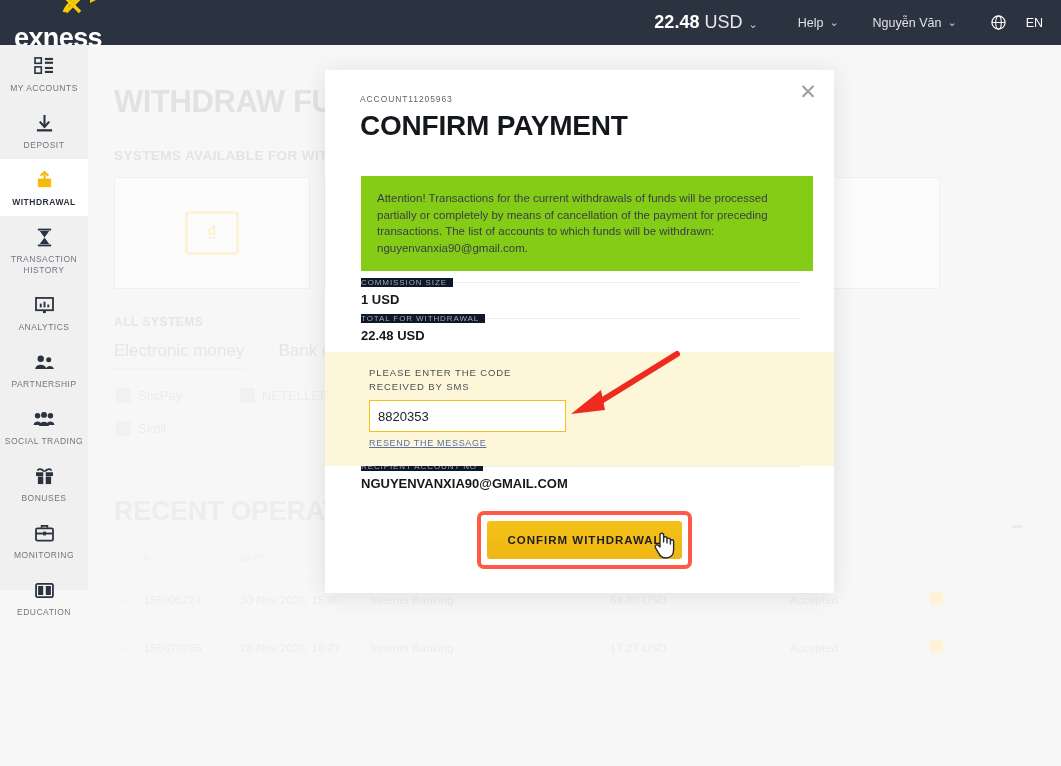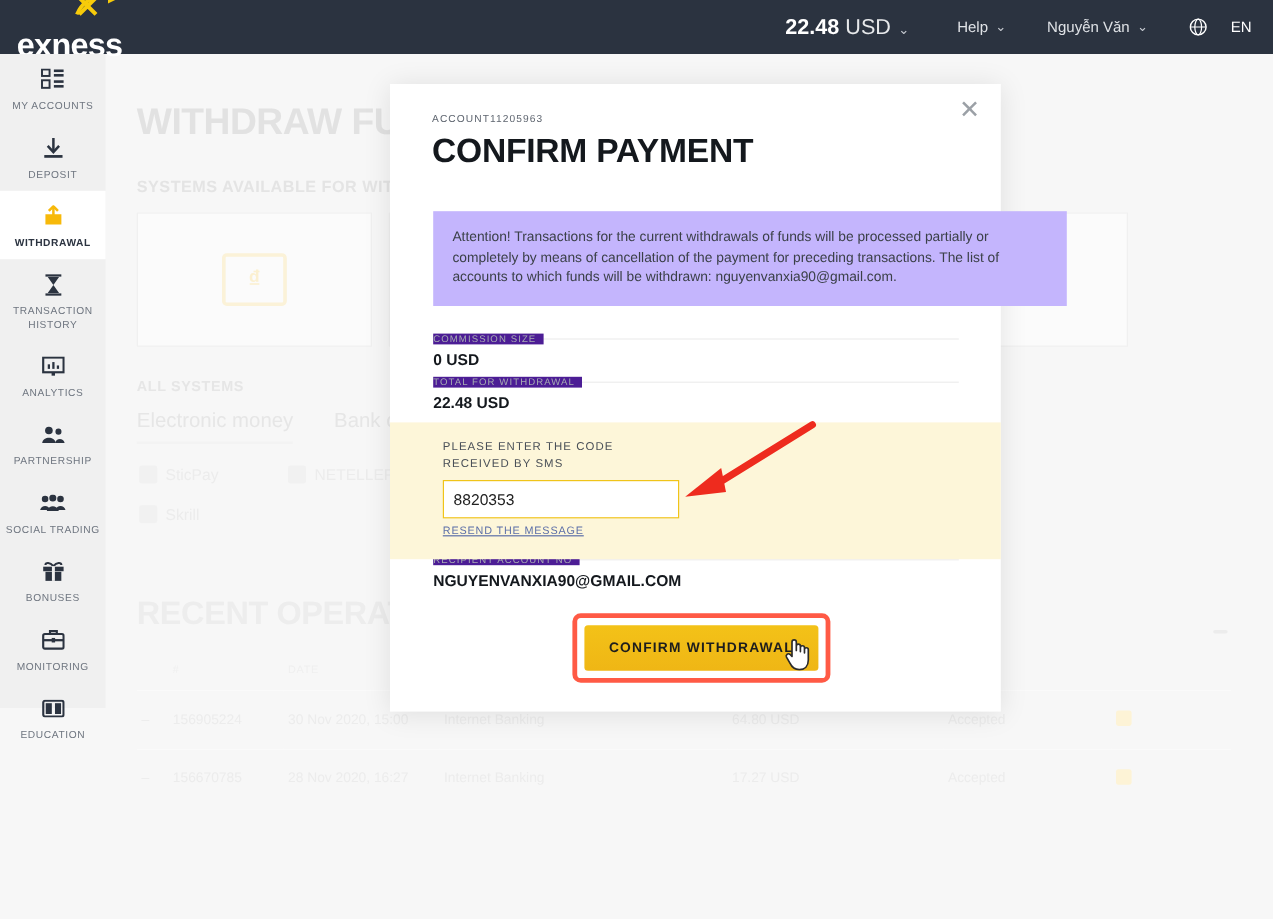--- a/index.html
+++ b/index.html
@@ -122,29 +122,29 @@
   }
   .m-account {
     position: absolute; left: 35px; top: 24px; font-size: 8.5px; letter-spacing: 0.9px;
     color: #5f6670;
   }
   .m-title {
     position: absolute; left: 35px; top: 40px; font-size: 28px; font-weight: bold;
     color: #14181d; letter-spacing: -0.2px;
   }
   .m-warn {
-    position: absolute; left: 36px; top: 106px; width: 528px; background: #c4b5fd;
+    position: absolute; left: 36px; top: 106px; width: 452px; background: #84cc16;
     padding: 14px 16px 15px 16px; font-size: 11.5px; color: #3b4048; line-height: 16.5px;
   }
   .field { position: absolute; left: 36px; width: 438px; }
   .field .f-lbl {
     font-size: 8px; letter-spacing: 0.9px; color: #a6abb2; text-transform: uppercase;
     border-top: 1px solid #ededed; padding-top: 5px; position: relative;
   }
-  .field .f-lbl span { background:#4c1d95; position: relative; top: -10px; padding-right: 6px; }
+  .field .f-lbl span { background:#0f172a; position: relative; top: -10px; padding-right: 6px; }
   .field .f-val { font-size: 13px; font-weight: bold; color: #14181d; margin-top: -5px; }
   #fld-commission { top: 212px; }
   #fld-total { top: 248px; }
   #fld-recipient { top: 396px; }
 
   .sms-box {
     position: absolute; left: 325px; top: 352px; width: 509px; background: #fdf6d9;
     padding: 14px 0 16px 0;
   }
   .sms-inner { margin-left: 44px; width: 400px; }
@@ -436,21 +436,21 @@
   </div>
 
   <div class="modal">
     <div class="modal-close">✕</div>
     <div class="m-account">ACCOUNT11205963</div>
     <div class="m-title">CONFIRM PAYMENT</div>
     <div class="m-warn">Attention! Transactions for the current withdrawals of funds will be processed partially or completely by means of cancellation of the payment for preceding transactions. The list of accounts to which funds will be withdrawn: nguyenvanxia90@gmail.com.</div>
 
     <div class="field" id="fld-commission">
       <div class="f-lbl"><span>COMMISSION SIZE</span></div>
-      <div class="f-val">0 USD</div>
+      <div class="f-val">1 USD</div>
     </div>
 
     <div class="field" id="fld-total">
       <div class="f-lbl"><span>TOTAL FOR WITHDRAWAL</span></div>
       <div class="f-val">22.48 USD</div>
     </div>
 
     <div class="field" id="fld-recipient">
       <div class="f-lbl"><span>RECIPIENT ACCOUNT NO</span></div>
       <div class="f-val">NGUYENVANXIA90@GMAIL.COM</div>

